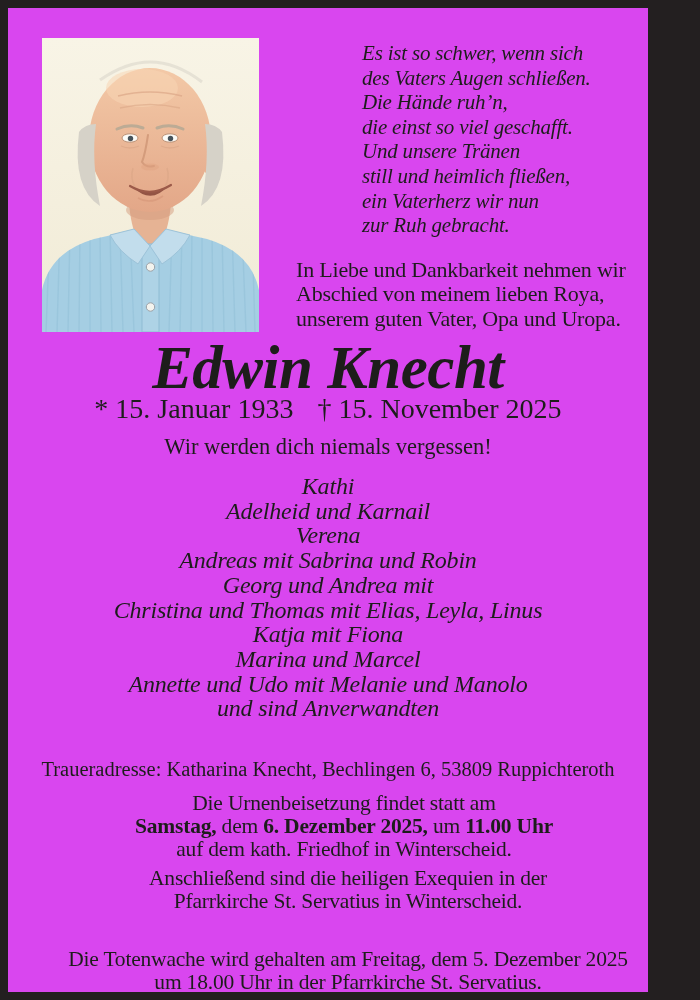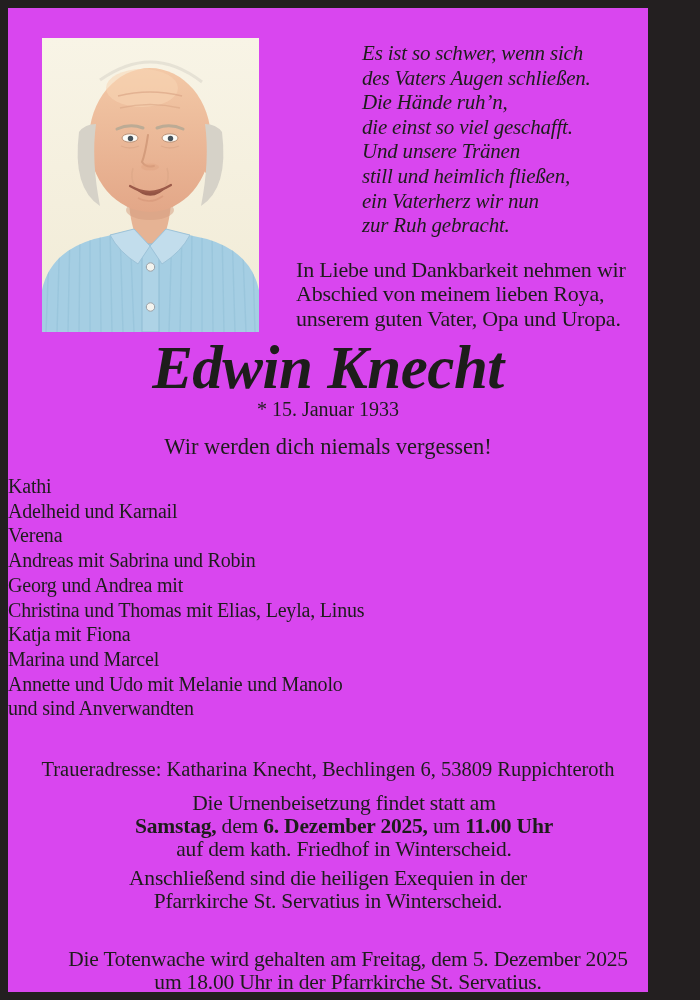--- a/index.html
+++ b/index.html
@@ -29,43 +29,43 @@
   .name{
     position:absolute;left:0;top:334px;width:100%;margin:0;
     text-align:center;
     font-size:61px;line-height:52px;font-weight:700;font-style:italic;
     letter-spacing:-0.5px;
     font-family:Liberation Serif, serif;
   }
   .dates{
     position:absolute;left:0;top:388px;width:100%;
     display:flex;justify-content:center;gap:24px;
-    font-size:20px;line-height:26px;
+    font-size:28px;line-height:26px;
   }
   .farewell{
     position:absolute;left:0;top:426px;width:100%;
     text-align:center;font-size:22.5px;line-height:26px;
   }
   .mourners{
     position:absolute;left:0;top:466px;width:100%;
-    text-align:left;
-    font-size:20px;line-height:24.7px;letter-spacing:-0.2px;
+    text-align:center;font-style:italic;
+    font-size:24px;line-height:24.7px;letter-spacing:-0.2px;
   }
   .address{
     position:absolute;left:0;top:749px;width:100%;
     text-align:center;font-size:20.5px;line-height:24px;
   }
   .block{
     position:absolute;left:0;width:100%;
     text-align:center;font-size:21.5px;line-height:23.2px;
     letter-spacing:-0.2px;
   }
   .block b{font-weight:700;}
   .burial{top:784px;padding-left:16px;}
-  .exequien{top:859px;}
+  .exequien{top:859px;padding-left:20px;}
   .totenwache{top:940px;margin-left:20px;}
 </style>
 </head>
 <body>
 
 <div class="card">
 
   <svg class="photo" viewBox="0 0 217 294" aria-hidden="true">
     <defs>
       <linearGradient id="bgias" x1="0" y1="0" x2="0" y2="1">
@@ -162,20 +162,21 @@
   <div class="condolence">
     <div>In Liebe und Dankbarkeit nehmen wir</div>
     <div>Abschied von meinem lieben Roya,</div>
     <div>unserem guten Vater, Opa und Uropa.</div>
   </div>
 
   <h1 class="name">Edwin Knecht</h1>
 
   <div class="dates">
     <span>* 15. Januar 1933</span>
+    <span>† 15. November 2025</span>
   </div>
 
   <div class="farewell">Wir werden dich niemals vergessen!</div>
 
   <div class="mourners">
     <div>Kathi</div>
     <div>Adelheid und Karnail</div>
     <div>Verena</div>
     <div>Andreas mit Sabrina und Robin</div>
     <div>Georg und Andrea mit</div>

